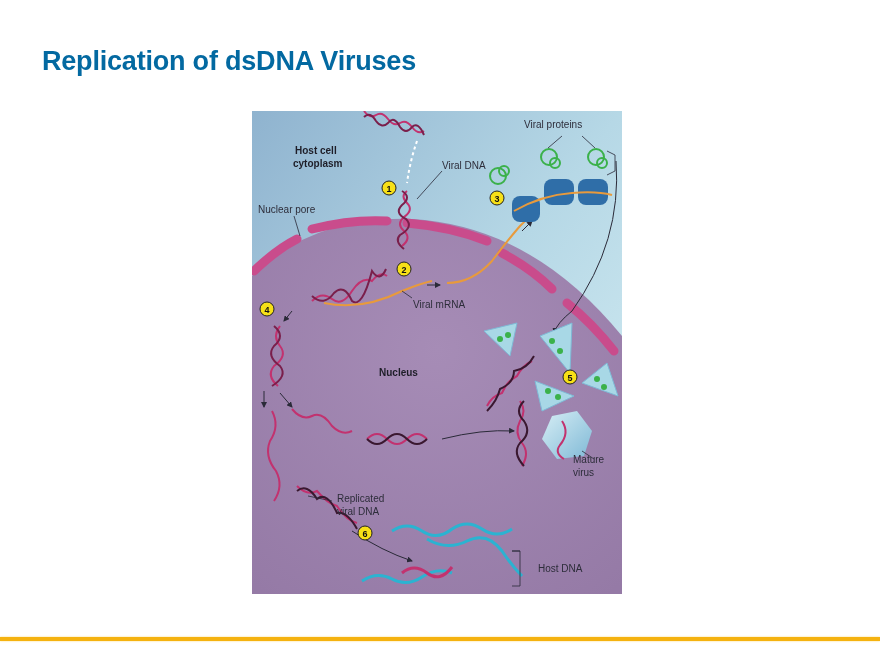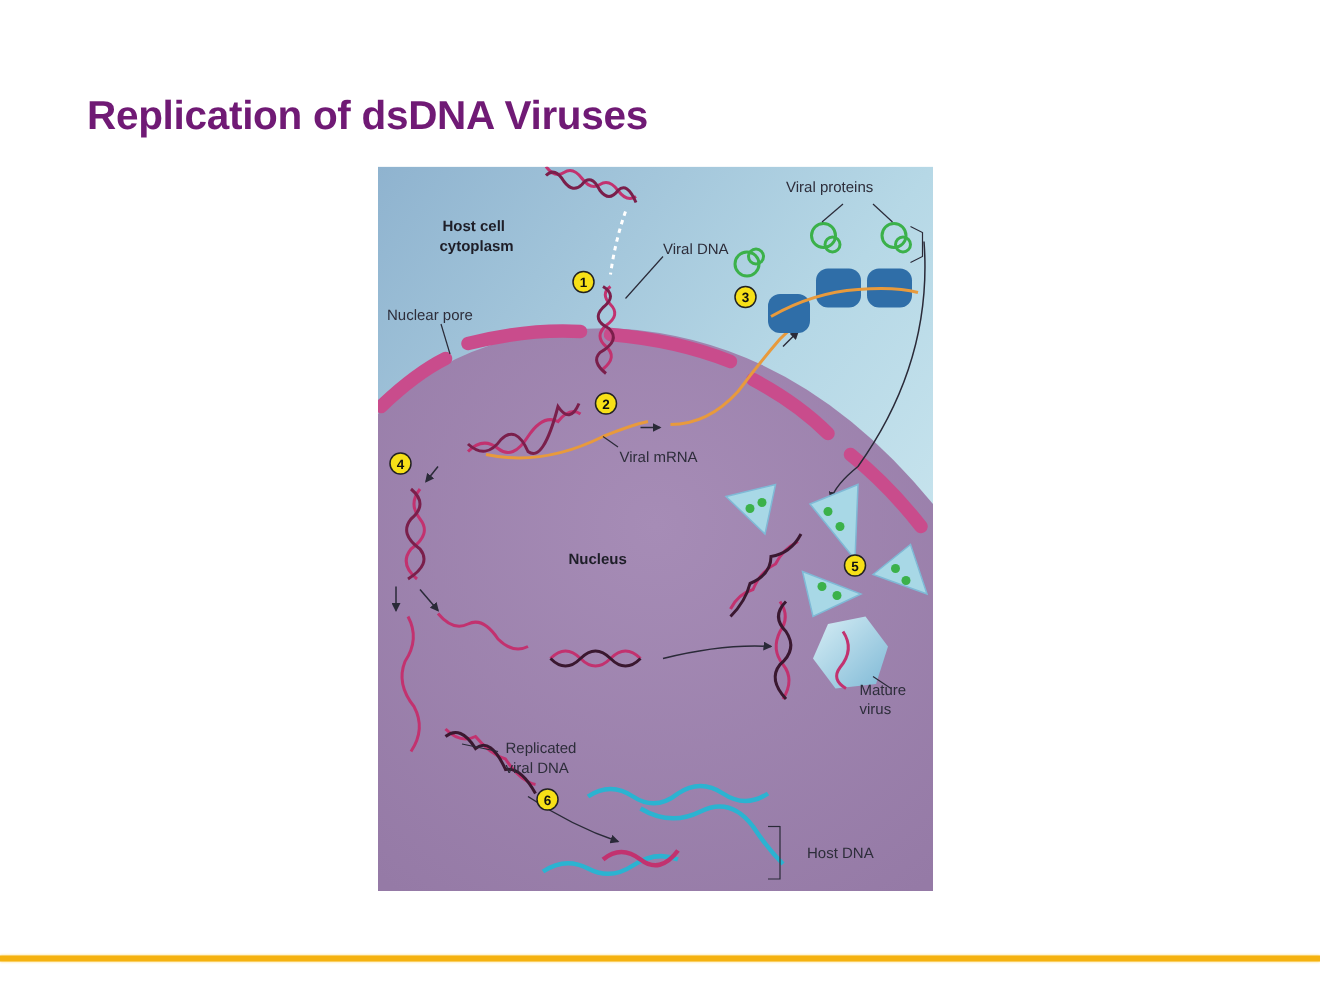--- a/index.html
+++ b/index.html
@@ -1,22 +1,22 @@
 <!DOCTYPE html>
 <html><head>
   <meta charset="utf-8">
   <style>
     html, body { margin: 0; padding: 0; }
     body {
       width: 880px; height: 660px; position: relative; overflow: hidden;
       background: #ffffff; font-family: "Liberation Sans", sans-serif;
     }
     .slide-title {
-      position: absolute; left: 42px; top: 46px; margin: 16px;
-      font-size: 27px; font-weight: bold; color: #701a75; letter-spacing: -0.2px; text-align: center;
+      position: absolute; left: 42px; top: 46px; margin: 0;
+      font-size: 27px; font-weight: bold; color: #0369a1; letter-spacing: -0.2px; text-align: center;
     }
     .figure {
       position: absolute; left: 252px; top: 111px; width: 370px; height: 483px;
       overflow: hidden;
     }
     .figure svg { display: block; }
     .lbl { font-family: "Liberation Sans", sans-serif; font-size: 10px; fill: #2d2d3a; }
     .lbl-bold { font-family: "Liberation Sans", sans-serif; font-size: 10px; font-weight: bold; fill: #1e1e28; }
     .badge-txt { font-family: "Liberation Sans", sans-serif; font-size: 9px; font-weight: bold; fill: #111; }
     .bottom-rule {

